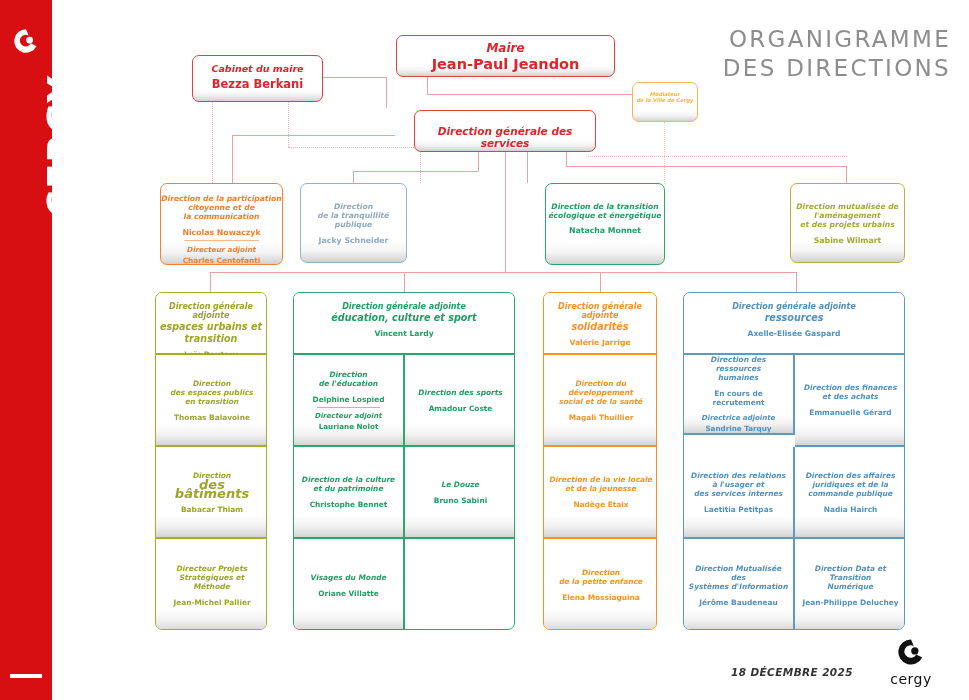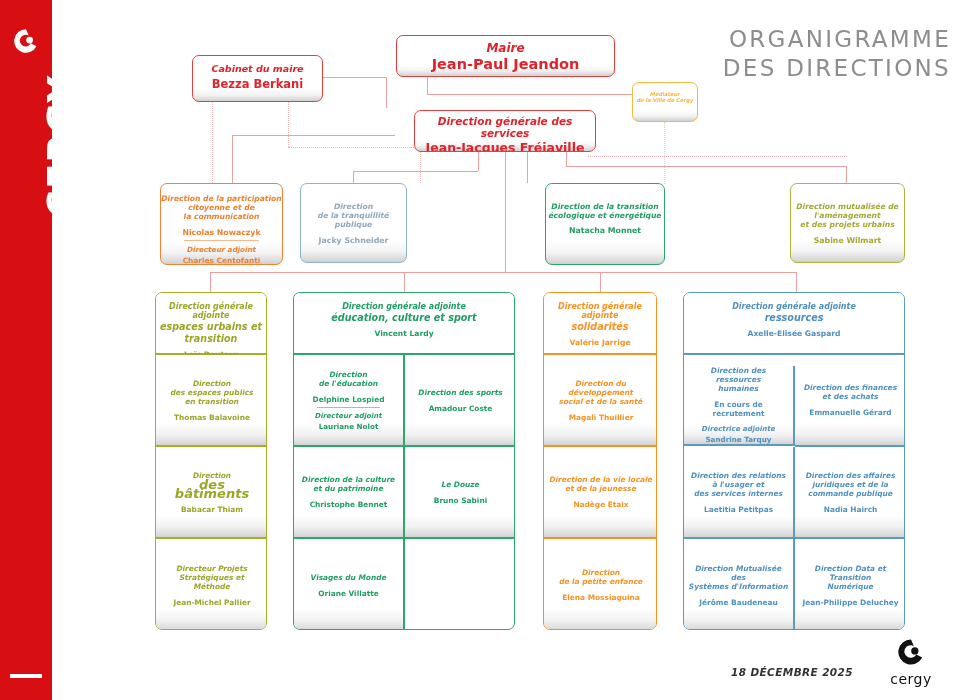--- a/index.html
+++ b/index.html
@@ -151,21 +151,21 @@
   <div class="box c-red" id="box-maire" style="left:396px; top:35px; width:219px; height:42px; padding-top:5px;">
     <div class="t1" style="font-size:12px;">Maire</div>
     <div class="t2" style="font-size:14.5px; margin-top:1px;">Jean-Paul Jeandon</div>
   </div>
 
   <div class="box c-red" id="box-cabinet" style="left:192px; top:55px; width:131px; height:47px; padding-top:7px;">
     <div class="t1" style="font-size:9.5px;">Cabinet du maire</div>
     <div class="t2" style="font-size:11.5px; margin-top:3px;">Bezza Berkani</div>
   </div>
 
-  <div class="box c-red" id="box-dgs" style="left:414px; top:110px; width:182px; height:42px; padding-top:4px;">
+  <div class="box c-red" id="box-dgs" style="left:414px; top:110px; width:182px; height:42px; padding-top:14px;">
     <div class="t1" style="font-size:10.5px;">Direction générale des services</div>
     <div class="t2" style="font-size:12.5px; margin-top:1px;">Jean-Jacques Fréjaville</div>
   </div>
 
   <div class="box c-amber" id="box-mediateur" style="left:632px; top:82px; width:66px; height:40px; padding-top:8px;">
     <div class="t1" style="font-size:5.2px;">Médiateur</div>
     <div class="t1" style="font-size:5.2px;">de la Ville de Cergy</div>
   </div>
 
   <div id="row2-layer">
@@ -281,21 +281,21 @@
           </div>
         </div>
       </div>
       <div class="box" style="left: 683px; top: 292px; width: 222px; height: 338px; border-color: rgb(90, 155, 196); color: rgb(79, 144, 189); background: rgb(255, 255, 255); padding: 0px;">
         <div style="height: 62px; border-bottom: 2px solid rgb(90, 155, 196); padding-top: 9px; background: rgb(255, 255, 255); text-align: center;">
           <div class="t1" style="font-size:8px;">Direction générale adjointe</div>
           <div class="t1" style="font-size:9.6px;line-height:11px;margin-top:1px;">ressources</div>
           <div class="t2" style="font-size:7.6px;margin-top:6px;text-align:center;">Axelle-Elisée Gaspard</div>
         </div>
         <div style="position: relative; height: 276px;">
-          <div class="cell" style="left: 0px; top: 11px; width: 111px; height: 80px; color: rgb(79, 144, 189); border-right: 2px solid rgb(90, 155, 196); border-bottom: 2px solid rgb(90, 155, 196); display: flex; flex-direction: column; justify-content: center; padding: 0px 4px;">
+          <div class="cell" style="left: 0px; top: 0px; width: 111px; height: 80px; color: rgb(79, 144, 189); border-right: 2px solid rgb(90, 155, 196); border-bottom: 2px solid rgb(90, 155, 196); display: flex; flex-direction: column; justify-content: center; padding: 0px 4px;">
             <div class="t1" style="font-size:7.4px;line-height:9px;">Direction des ressources</div>
             <div class="t1" style="font-size:7.4px;line-height:9px;">humaines</div>
             <div class="t2" style="font-size:7.4px;margin-top:7px;">En cours de recrutement</div>
             <div class="divider" style="background:#5a9bc4;"></div>
             <div class="t1" style="font-size:7px;">Directrice adjointe</div>
             <div class="t2" style="font-size:7.2px;margin-top:2px;">Sandrine Tarquy</div>
           </div>
           <div class="cell" style="left: 111px; top: 0px; width: 111px; height: 92px; color: rgb(79, 144, 189); border-right: none; border-bottom: 2px solid rgb(90, 155, 196); display: flex; flex-direction: column; justify-content: center; padding: 0px 4px;">
             <div class="t1" style="font-size:7.4px;line-height:9px;">Direction des finances</div>
             <div class="t1" style="font-size:7.4px;line-height:9px;">et des achats</div>

